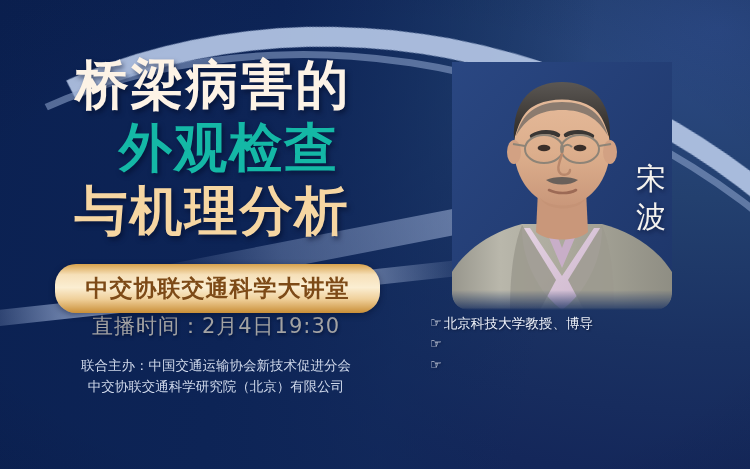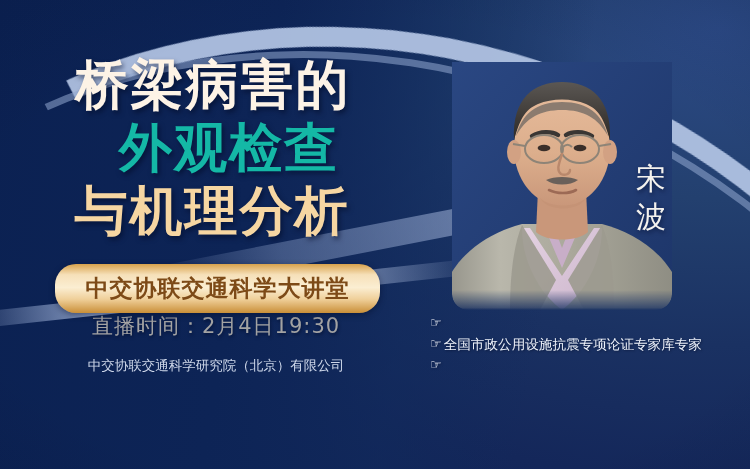--- a/index.html
+++ b/index.html
@@ -254,34 +254,35 @@
     <div class="tline tline3">与机理分析</div>
   </div>
 
   <div class="badge">
     <span>中交协联交通科学大讲堂</span>
   </div>
 
   <div class="livetime">直播时间：2月4日19:30</div>
 
   <div class="organizers">
+    <div class="oline1">联合主办：中国交通运输协会新技术促进分会</div>
     <div class="oline2">中交协联交通科学研究院（北京）有限公司</div>
   </div>
 
   <div class="speaker-name">
     <div>宋</div>
     <div>波</div>
   </div>
 
   <div class="creds">
+    <div class="cred">
+      <span class="bullet">☞</span>
+      <span>北京科技大学教授、博导</span>
+    </div>
     <div class="cred">
       <span class="bullet">☞</span>
     </div>
     <div class="cred">
       <span class="bullet">☞</span>
-      <span>全国市政公用设施抗震专项论证专家库专家</span>
     </div>
-    <div class="cred">
-      <span class="bullet">☞</span>
-    </div>
   </div>
 
 </div>
 
 </body></html>

